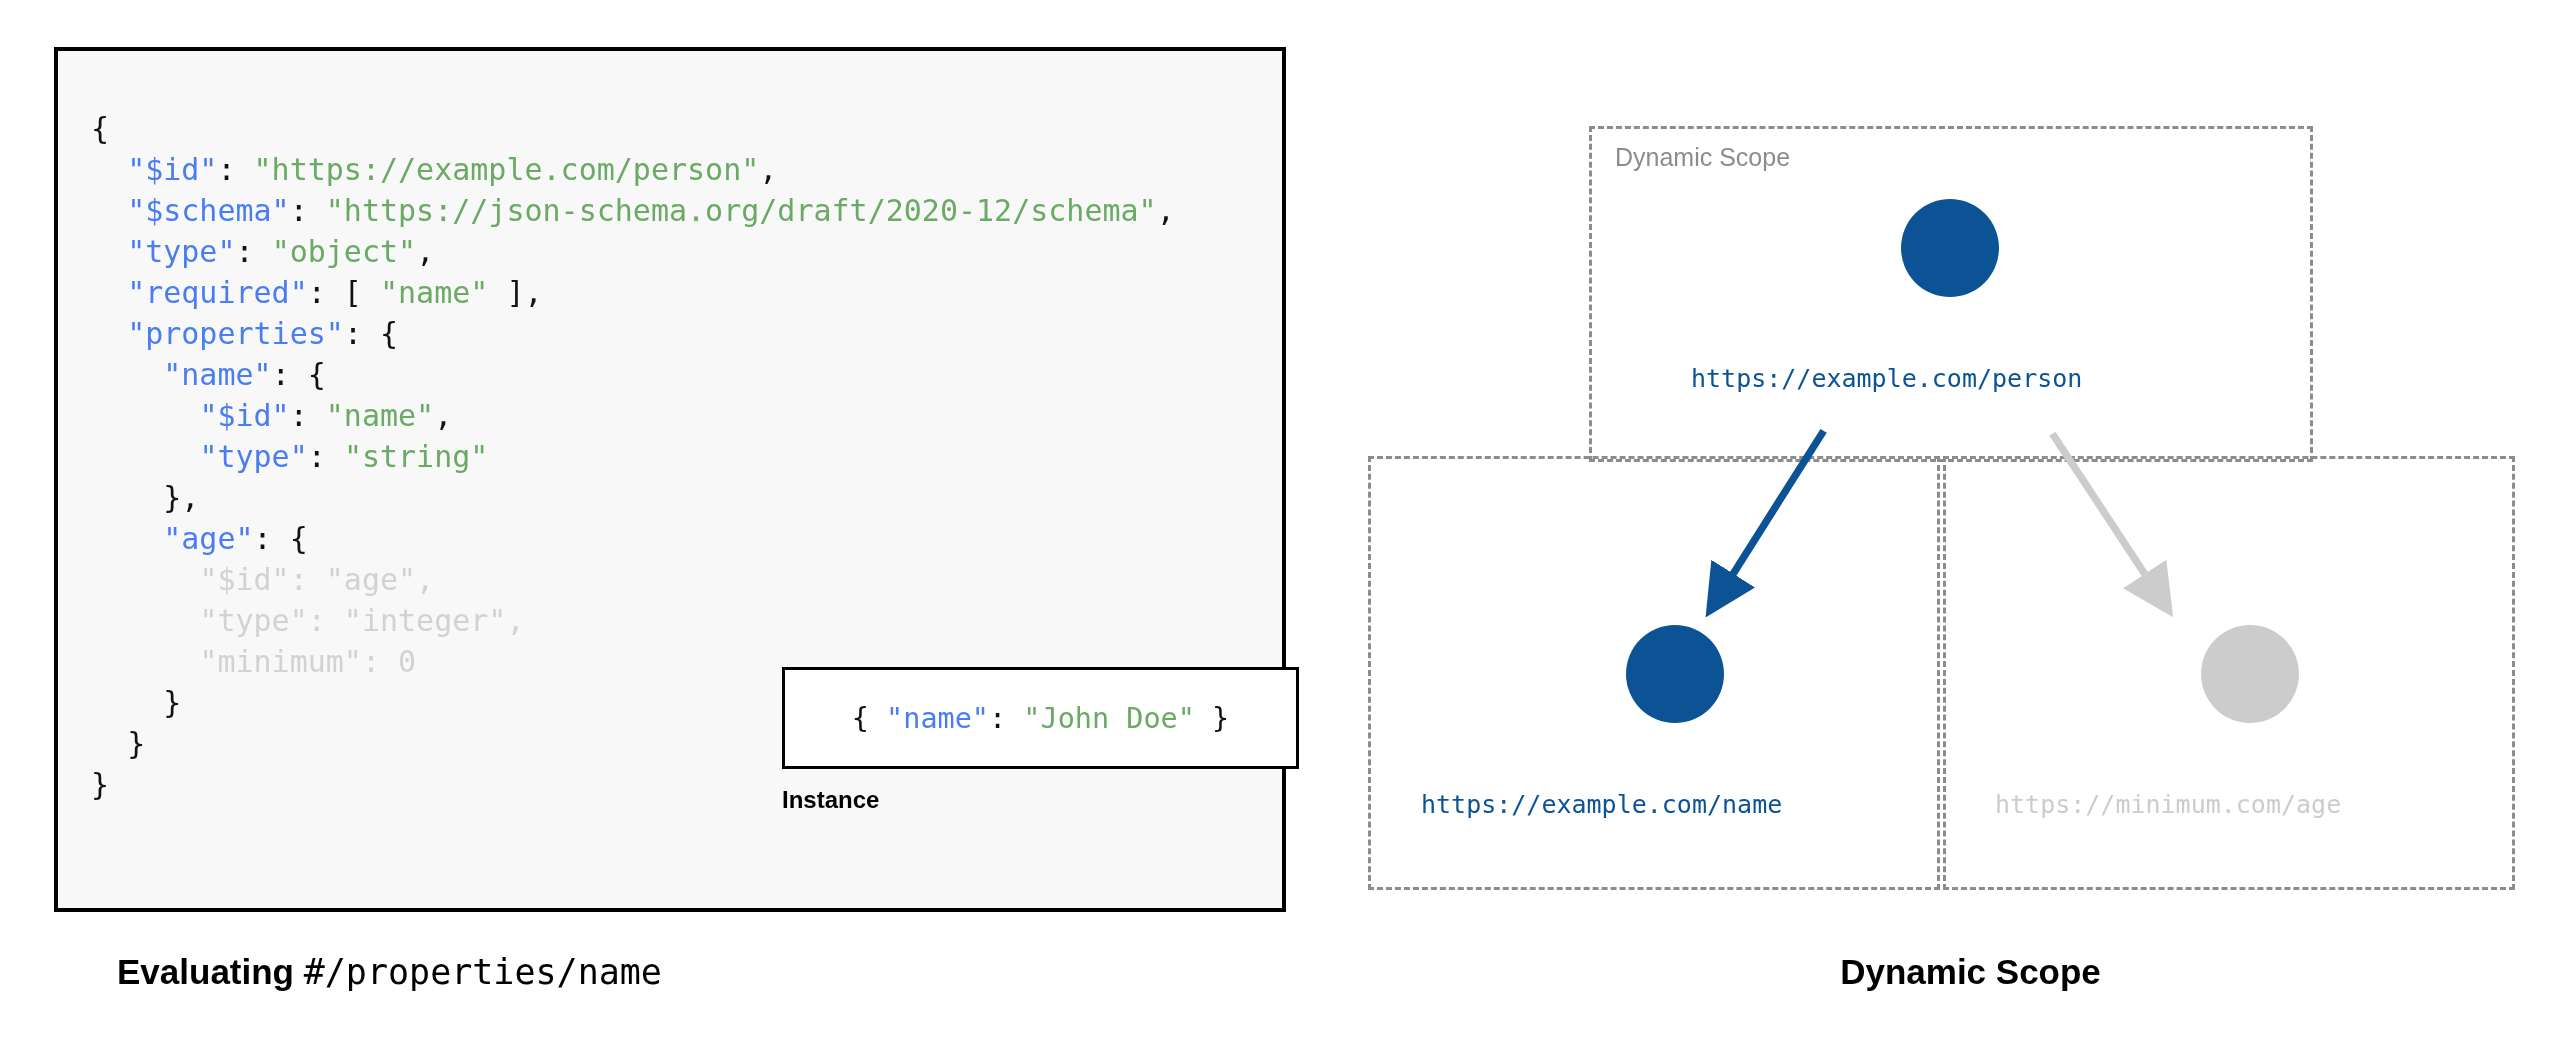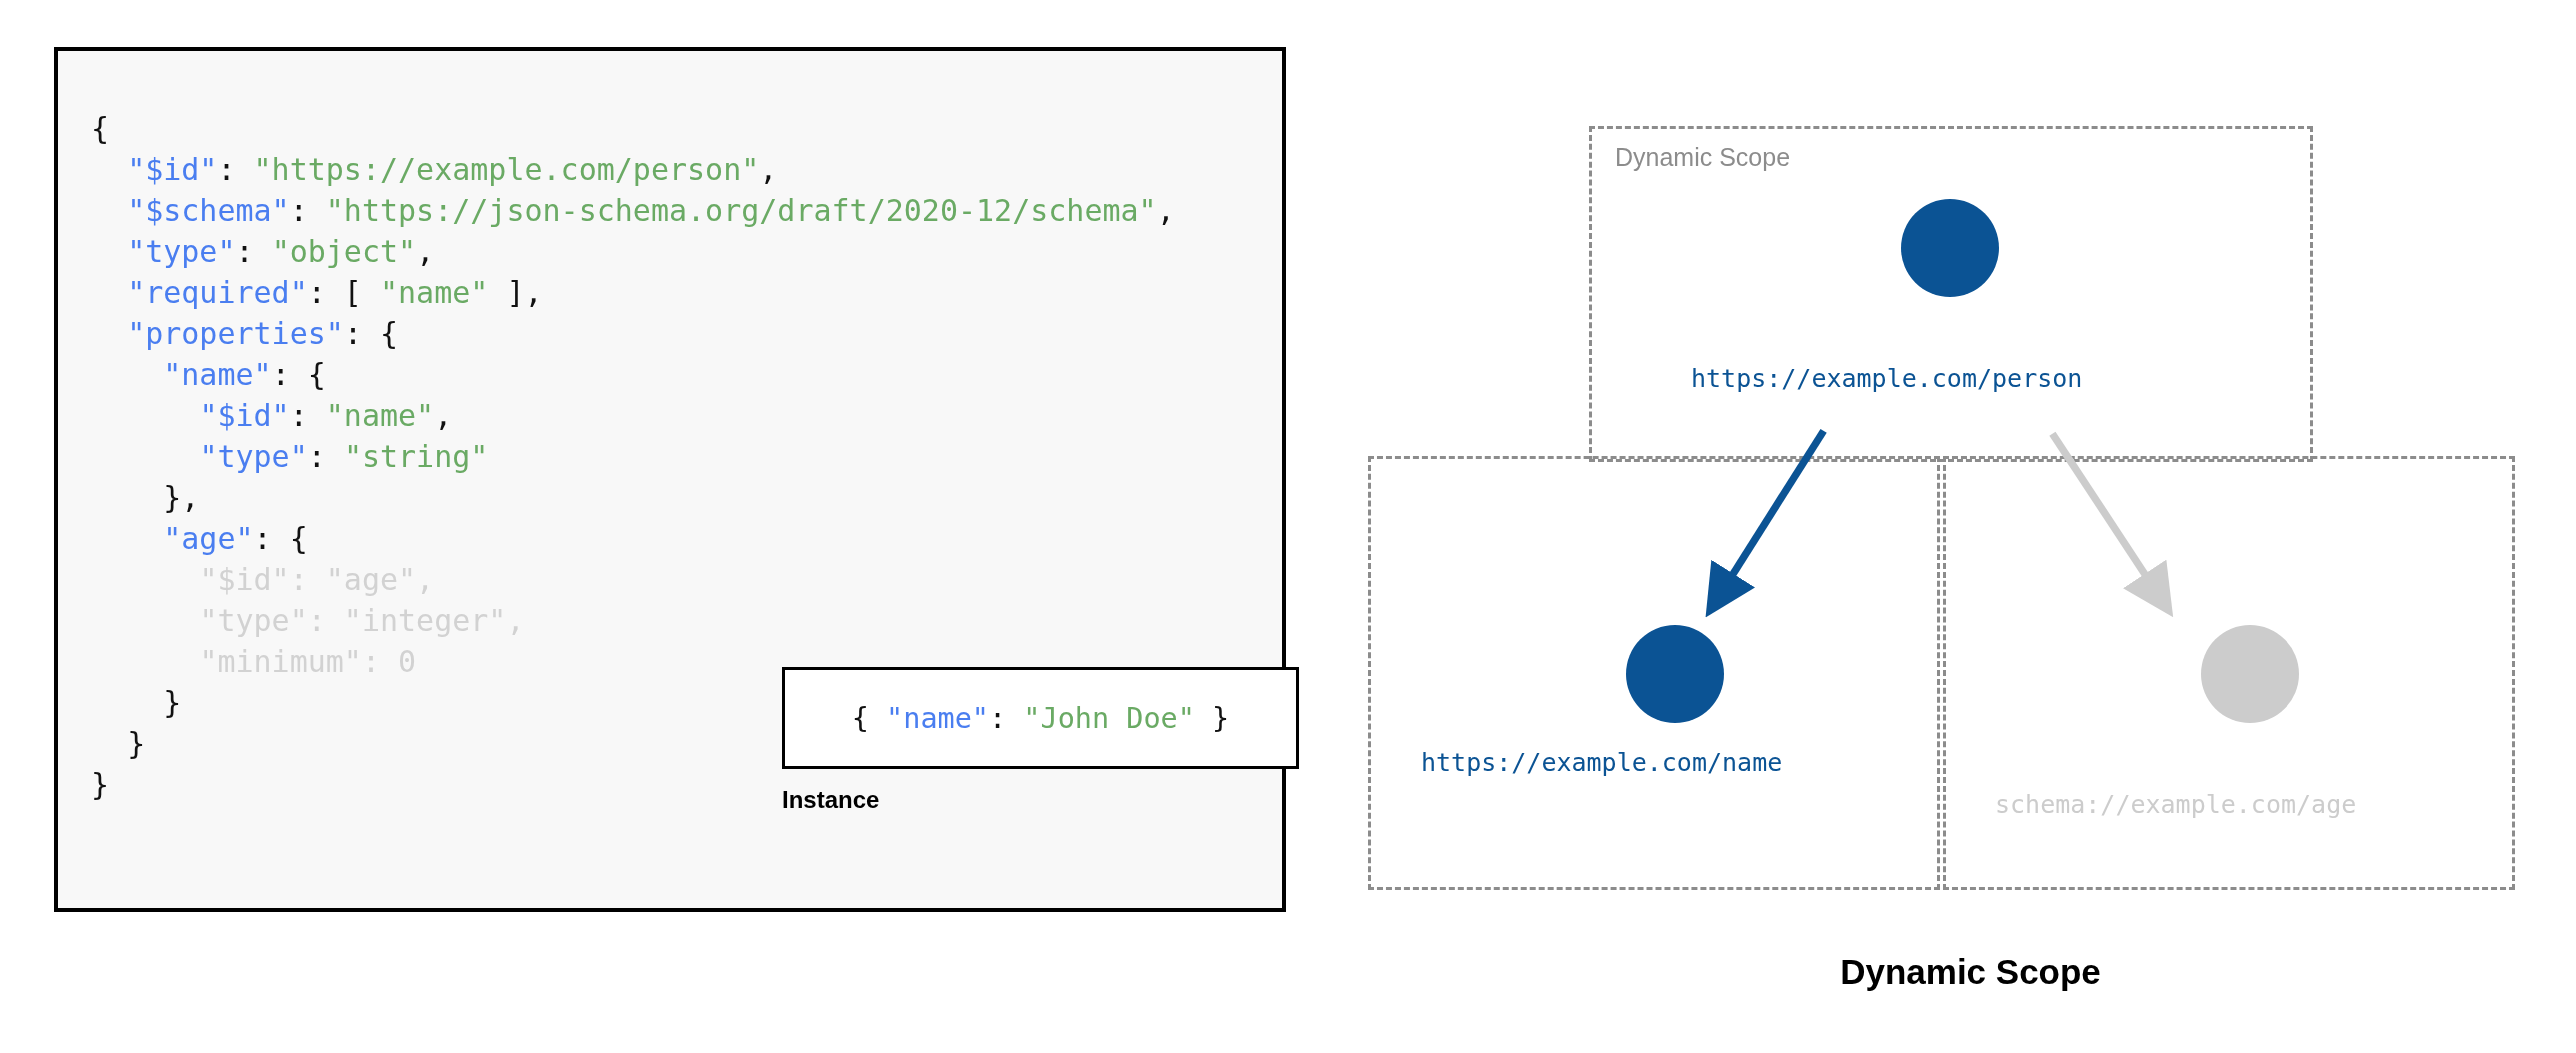--- a/index.html
+++ b/index.html
@@ -125,21 +125,21 @@
   #circle-name   { left: 1626px; top: 625px; width: 98px; height: 98px; background: #0b5394; }
   #circle-age    { left: 2201px; top: 625px; width: 98px; height: 98px; background: #cccccc; }
 
   .node-label {
     position: absolute;
     font-family: "DejaVu Sans Mono", "Liberation Mono", monospace;
     font-size: 25px;
     white-space: nowrap;
   }
   #label-person { left: 1691px; top: 364px;  color: #0b5394; }
-  #label-name   { left: 1421px; top: 748px; color: #0b5394; }
+  #label-name   { left: 1421px; top: 790px; color: #0b5394; }
   #label-age    { left: 1995px; top: 790px; color: #cccccc; }
 
   #arrows {
     position: absolute;
     left: 0; top: 0;
     width: 2576px;
     height: 1053px;
     pointer-events: none;
   }
 </style>
@@ -166,20 +166,21 @@
     <span class="tok-punc">}</span>
   <span class="tok-punc">}</span>
 <span class="tok-punc">}</span></pre>
 
     <div id="instance-box">
       <span id="instance-code"><span class="tok-punc">{ </span><span class="tok-key">"name"</span><span class="tok-punc">: </span><span class="tok-str">"John Doe"</span><span class="tok-punc"> }</span></span>
     </div>
     <div id="instance-caption">Instance</div>
   </div>
 
+  <div id="left-caption"><span class="cap-bold">Evaluating </span><span class="cap-mono">#/properties/name</span></div>
 
   <div class="scope-box" id="scope-root"></div>
   <div class="scope-box" id="scope-name"></div>
   <div class="scope-box" id="scope-age"></div>
 
   <div id="scope-root-label">Dynamic Scope</div>
 
   <svg id="arrows" viewBox="0 0 4524 1850" xmlns="http://www.w3.org/2000/svg">
     <defs>
       <marker id="ah-blue" markerWidth="7" markerHeight="7" refX="3.2" refY="3.5" orient="auto" markerUnits="strokeWidth">
@@ -192,18 +193,18 @@
     <line x1="3203" y1="757" x2="3022" y2="1043" stroke="#0b5394" stroke-width="13" marker-end="url(#ah-blue)"></line>
     <line x1="3605" y1="762" x2="3790" y2="1043" stroke="#cccccc" stroke-width="13" marker-end="url(#ah-gray)"></line>
   </svg>
 
   <div class="node-circle" id="circle-person"></div>
   <div class="node-circle" id="circle-name"></div>
   <div class="node-circle" id="circle-age"></div>
 
   <div class="node-label" id="label-person">https://example.com/person</div>
   <div class="node-label" id="label-name">https://example.com/name</div>
-  <div class="node-label" id="label-age">schema://example.com/age</div>
+  <div class="node-label" id="label-age">https://minimum.com/age</div>
 
   <div id="right-caption">Dynamic Scope</div>
 
 </div>
 
 
 </body></html>

